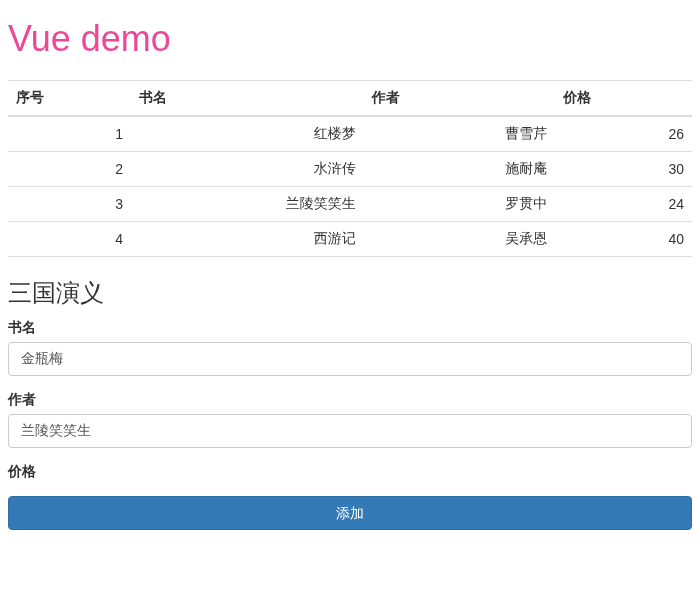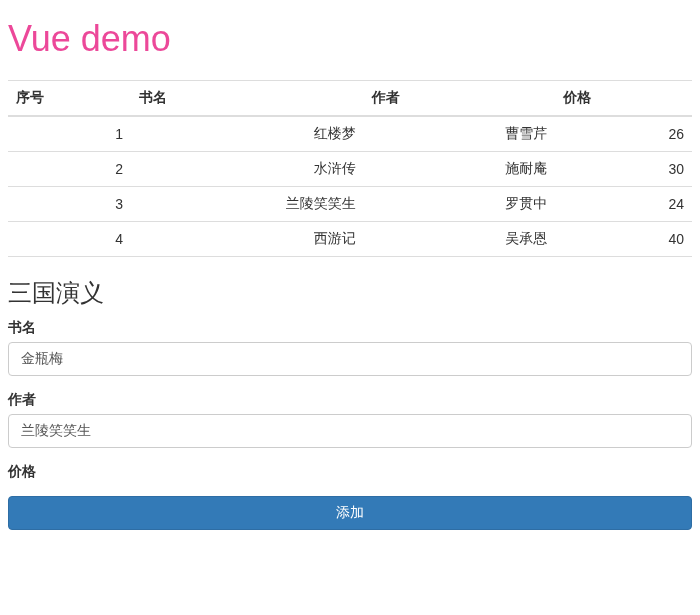--- a/index.html
+++ b/index.html
@@ -80,21 +80,20 @@
       padding: 6px 12px;
       font-size: 14px;
       font-weight: 400;
       line-height: 1.42857143;
       text-align: center;
       color: #fff;
       background-color: #337ab7;
       border: 1px solid #2e6da4;
       border-radius: 4px;
       cursor: pointer;
-      font-family: Liberation Serif, serif;
     }
   </style>
 </head>
 <body>
 
 <h1>Vue demo</h1>
 
 <table>
   <thead>
     <tr>

